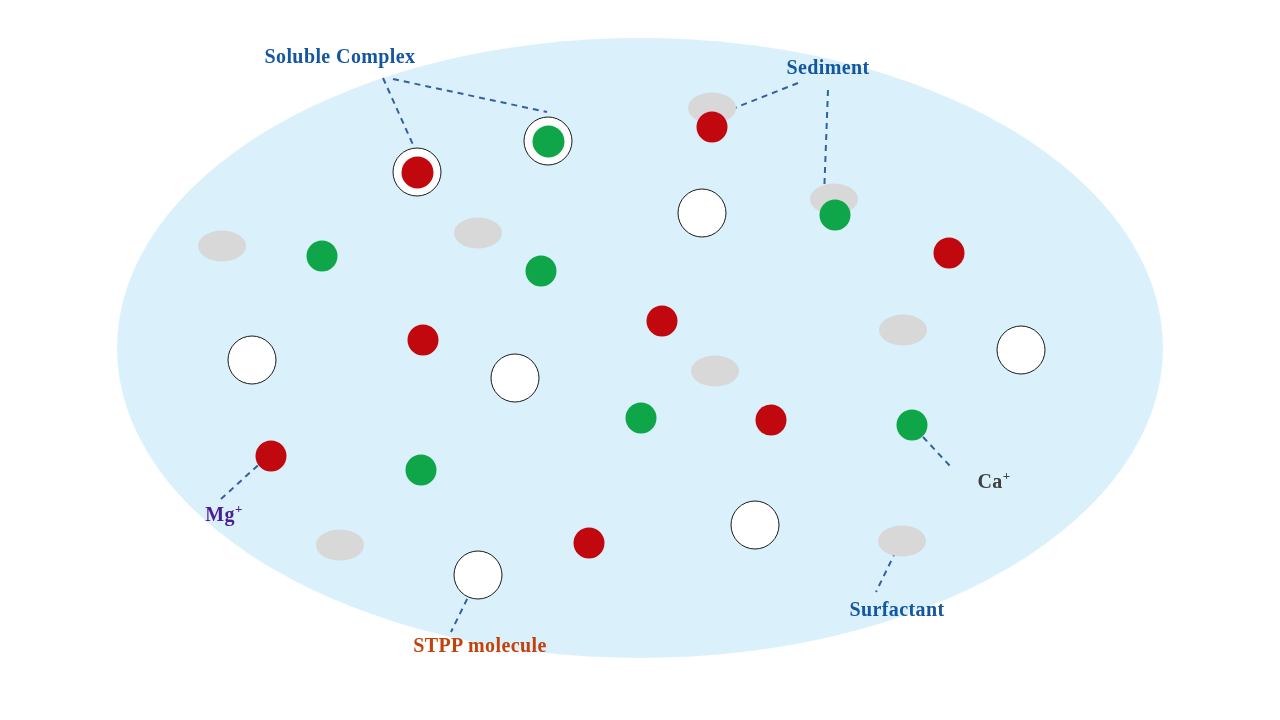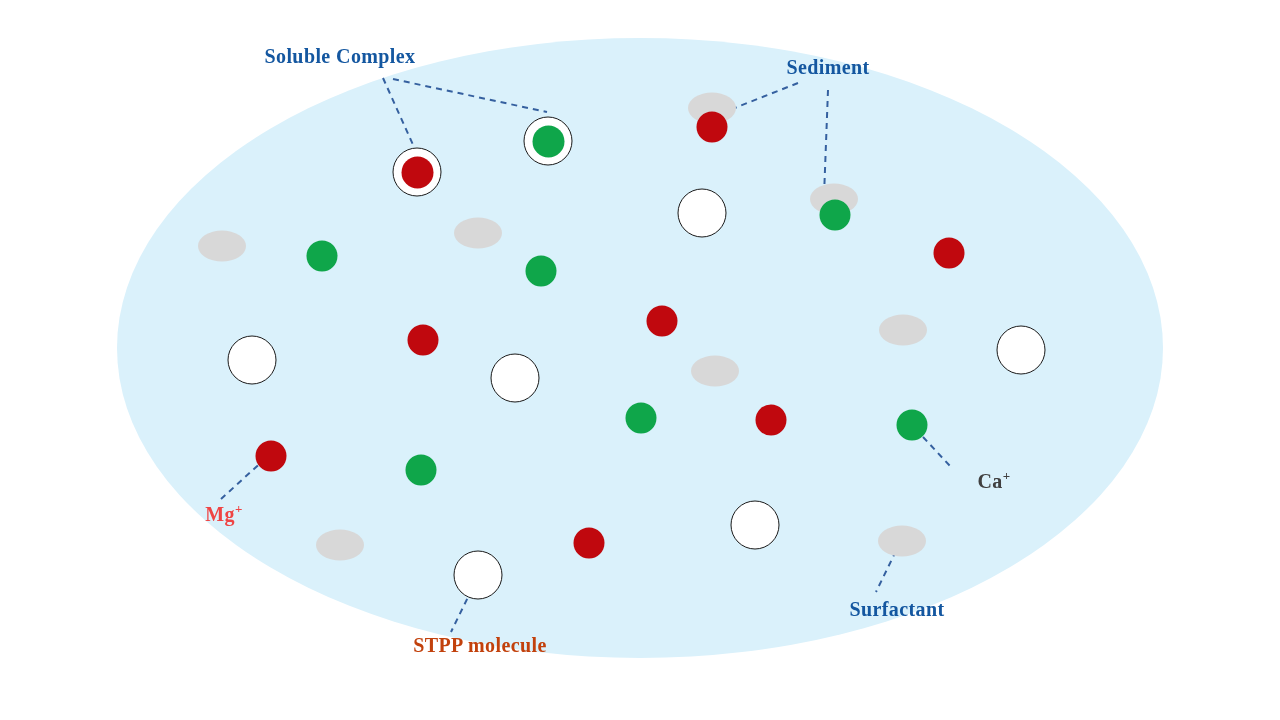--- a/index.html
+++ b/index.html
@@ -64,18 +64,18 @@
       <div class="shape complex" style="left: 417px; top: 172px;">
         <div class="inner" style="background: rgb(192, 8, 14);"></div>
       </div>
       <div class="shape complex" style="left: 548px; top: 141px;">
         <div class="inner" style="background: rgb(15, 166, 74);"></div>
       </div>
     </div>
   <div id="labels-layer">
       <div class="label" style="left: 340px; top: 45px; color: rgb(20, 87, 160);"><span>Soluble Complex</span></div>
       <div class="label" style="left: 828px; top: 56px; color: rgb(20, 87, 160);"><span>Sediment</span></div>
-      <div class="label" style="left: 224px; top: 501px; color: #ef4444;"><span>Mg</span><sup>+</sup></div>
+      <div class="label" style="left: 224px; top: 501px; color: #4c1d95;"><span>Mg</span><sup>+</sup></div>
       <div class="label" style="left: 966px; top: 468px; color: #404040; margin-left: 28px;"><span>Ca</span><sup>+</sup></div>
       <div class="label" style="left: 480px; top: 634px; color: #c2410c;"><span>STPP molecule</span></div>
       <div class="label" style="left: 897px; top: 598px; color: rgb(20, 87, 160); text-align: right;"><span>Surfactant</span></div>
     </div>
 </div>
 
 </body></html>

